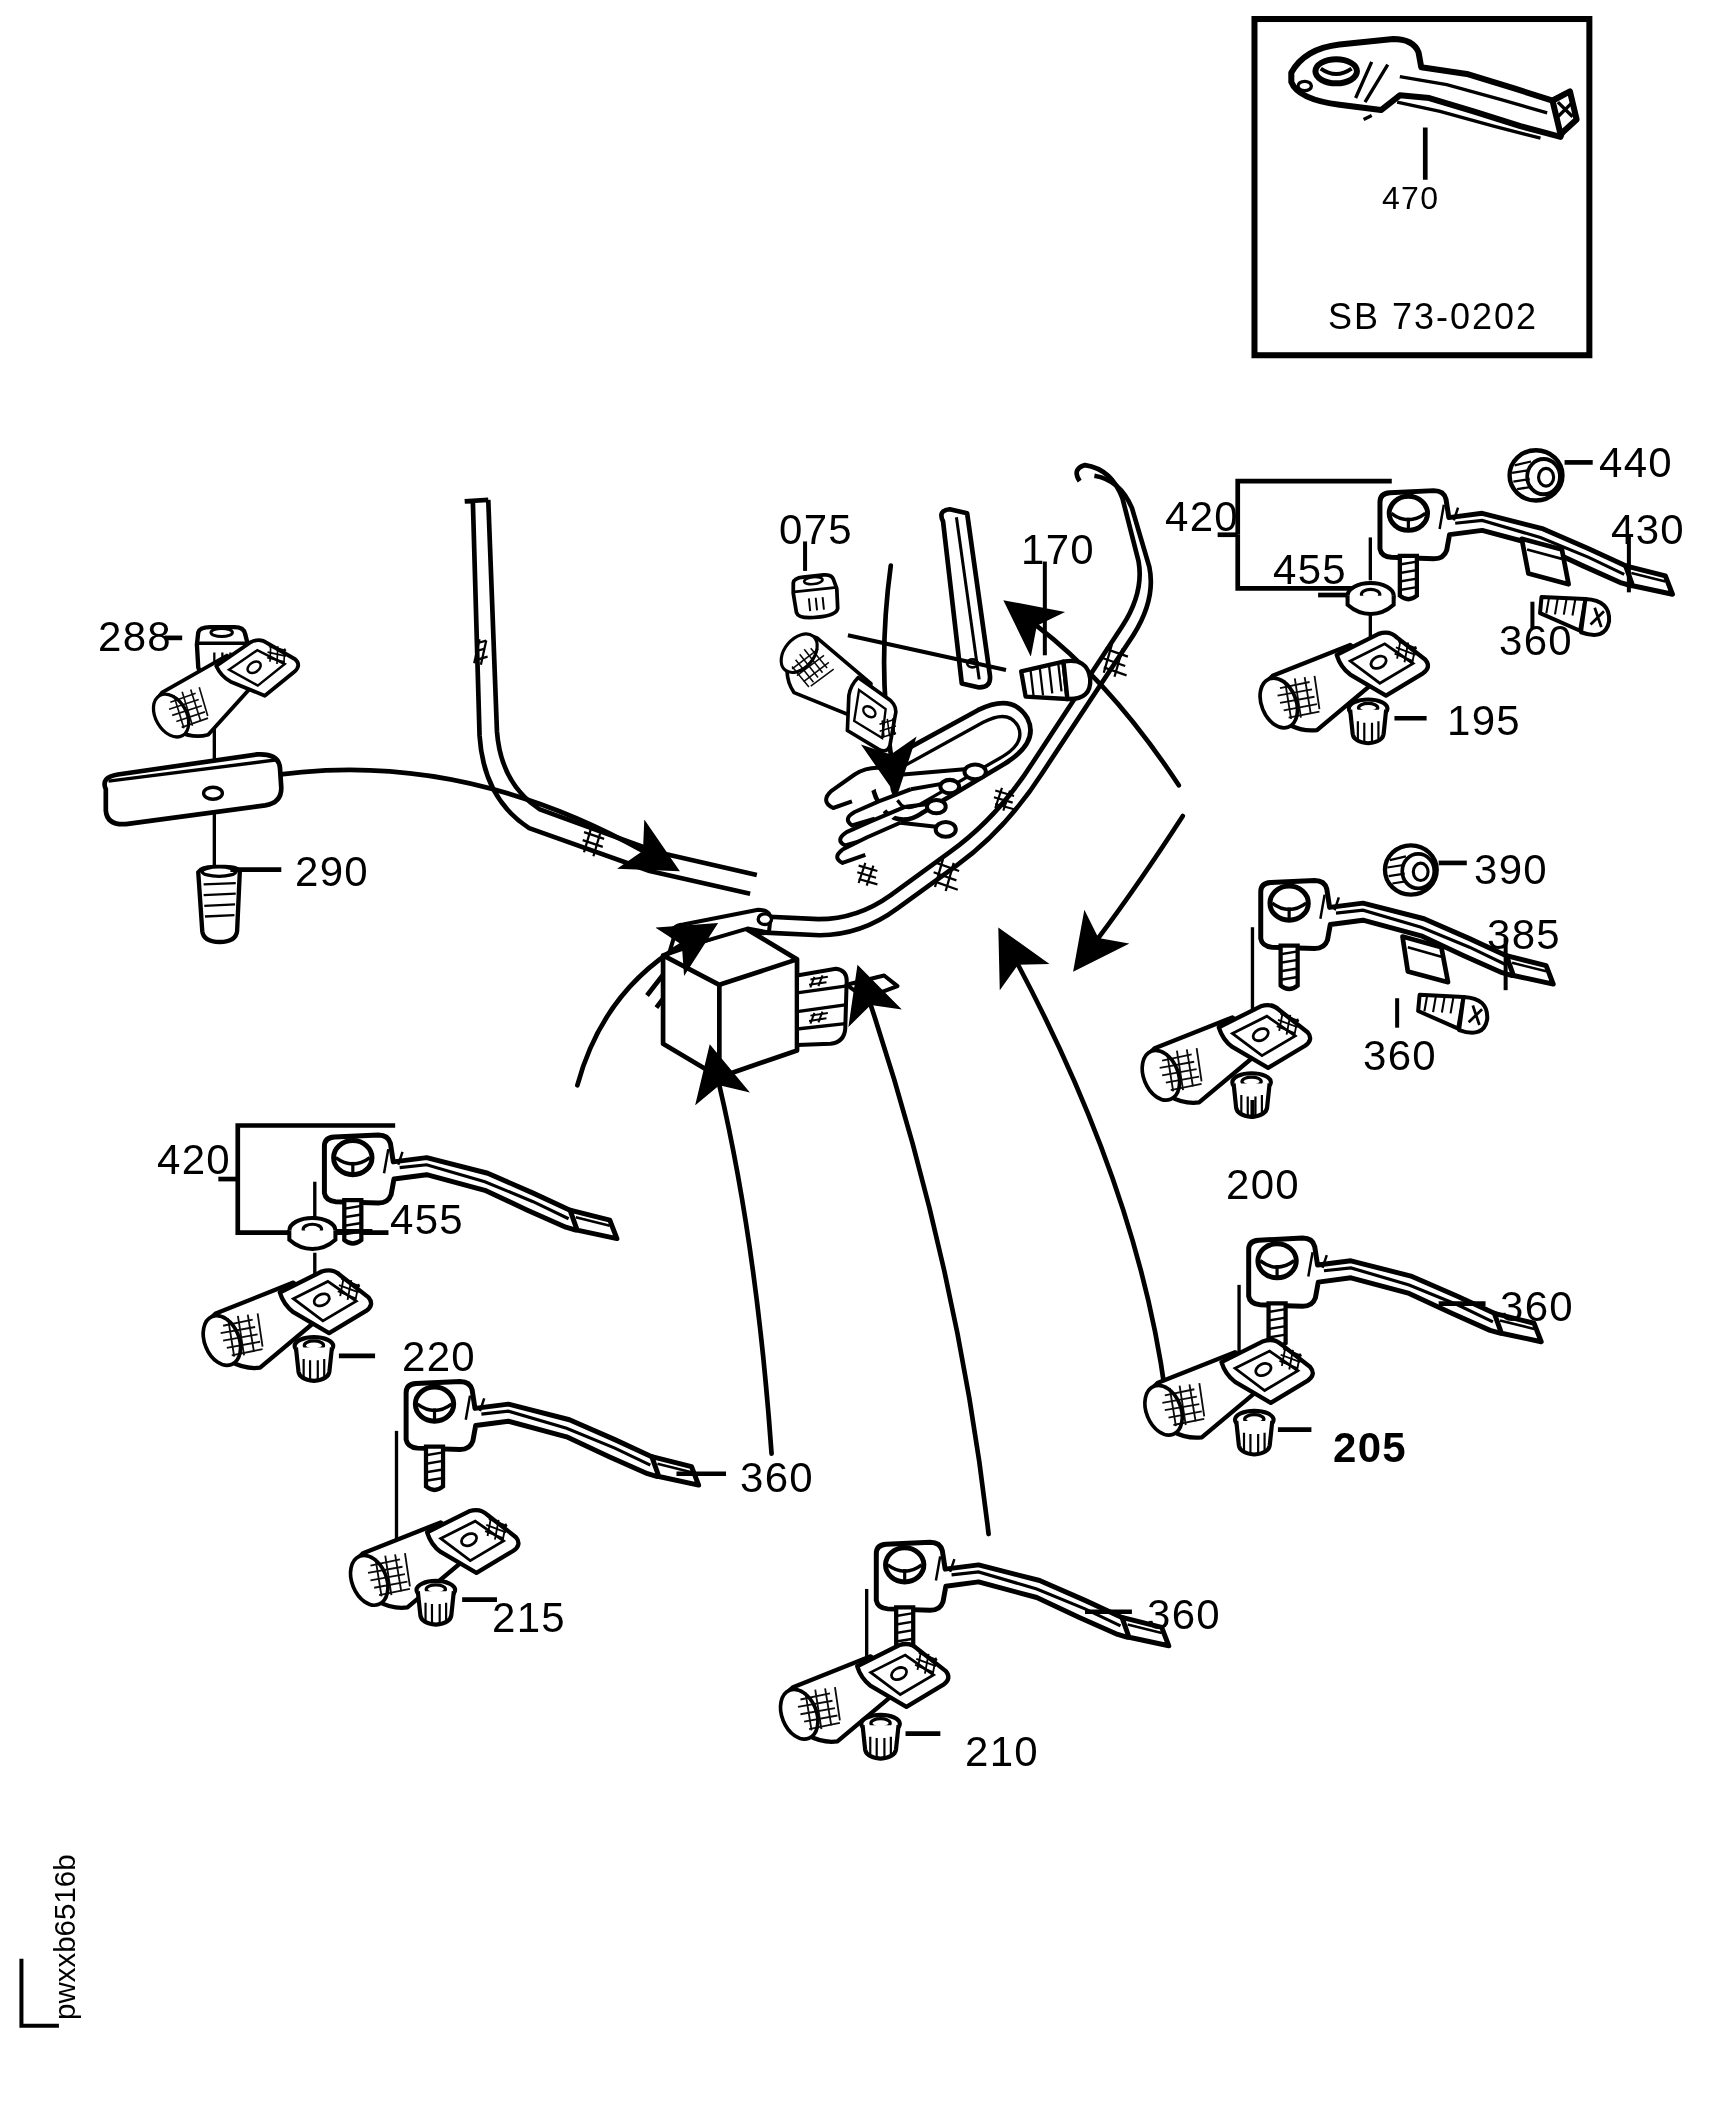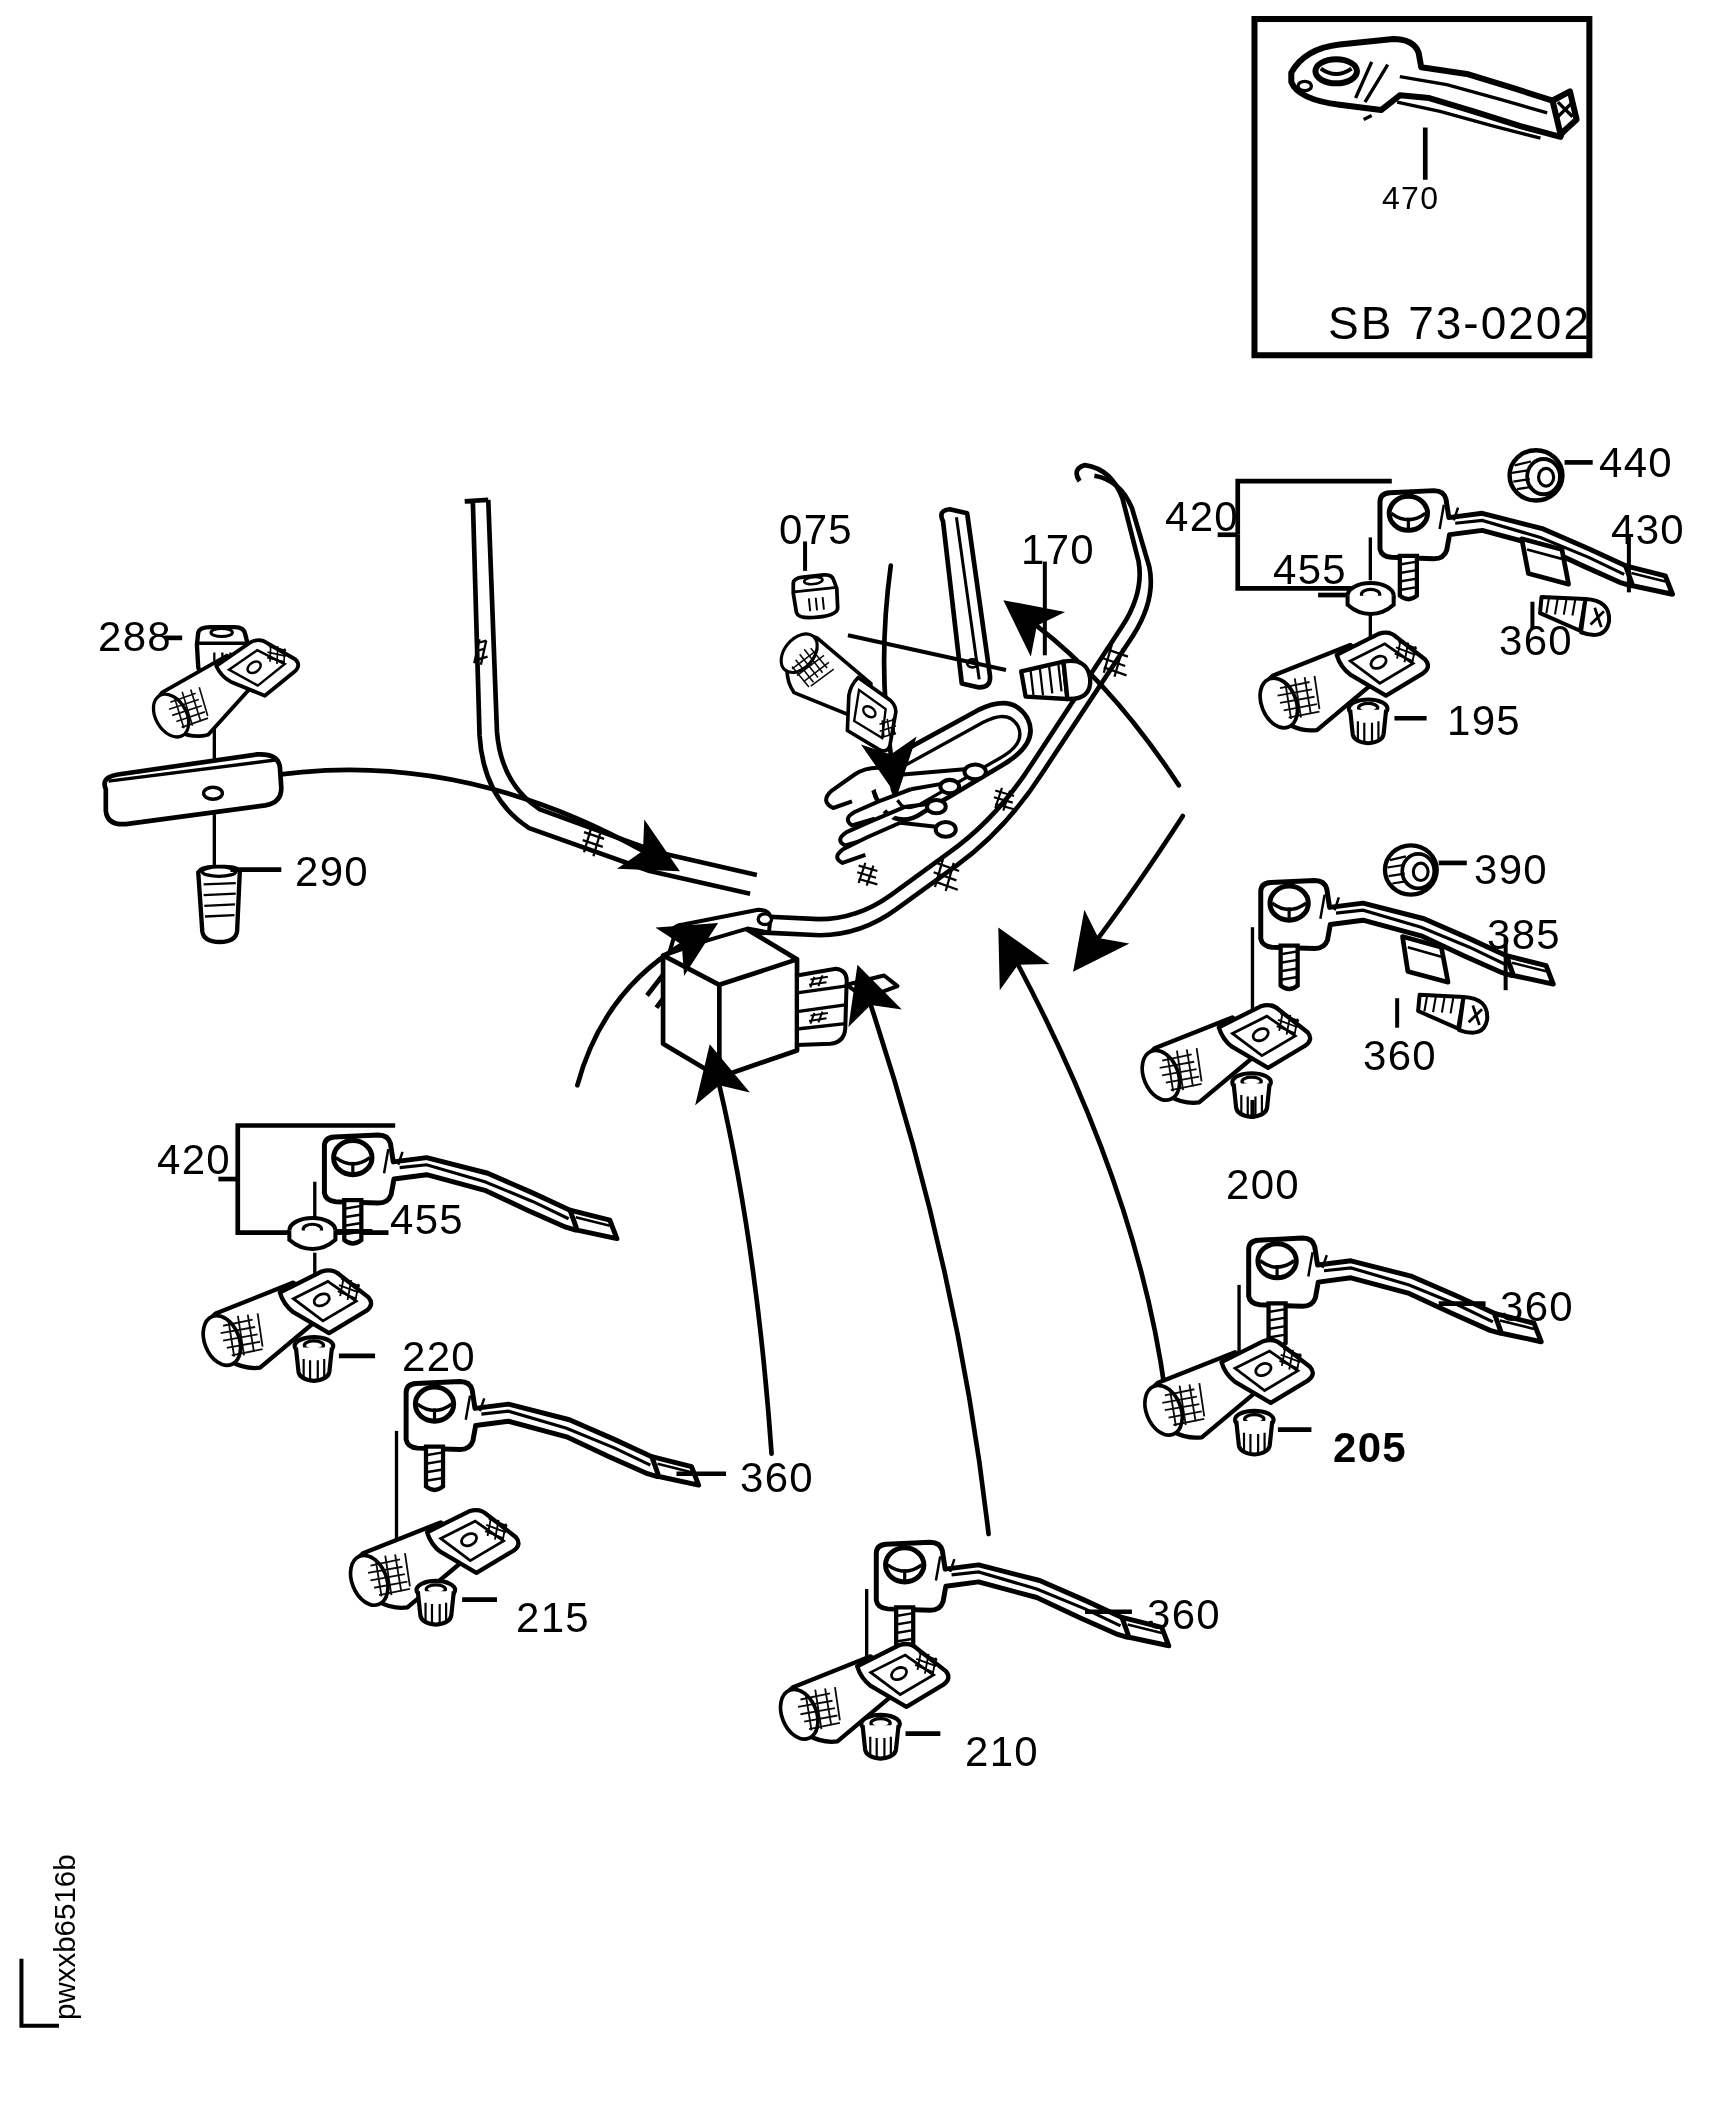--- a/index.html
+++ b/index.html
@@ -19,21 +19,21 @@
     font-weight:400;
     color:#000;
     letter-spacing:1.3px;
     white-space:nowrap;
     line-height:1;
   }
   .lbl.big{font-size:32px;}
   .inset-cap{
     position:absolute;
     font-family:"Liberation Sans", sans-serif;
-    font-size:46px;
+    font-size:36px;
     color:#000;
     letter-spacing:2px;
     white-space:nowrap;
   }
   .watermark{
     position:absolute;
     font-family:"Liberation Sans", sans-serif;
     font-size:29.5px;
     color:#000;
     white-space:nowrap;
@@ -455,21 +455,21 @@
   <div class="lbl" style="left:1499px;top:620px;">360</div>
   <div class="lbl" style="left:1447px;top:700px;">195</div>
   <div class="lbl" style="left:1474px;top:849px;">390</div>
   <div class="lbl" style="left:1487px;top:914px;">385</div>
   <div class="lbl" style="left:1363px;top:1035px;">360</div>
   <div class="lbl" style="left:1226px;top:1164px;">200</div>
   <div class="lbl" style="left:157px;top:1139px;">420</div>
   <div class="lbl" style="left:390px;top:1199px;">455</div>
   <div class="lbl" style="left:402px;top:1336px;">220</div>
   <div class="lbl" style="left:740px;top:1457px;">360</div>
-  <div class="lbl" style="left:516px;top:1597px;">215</div>
+  <div class="lbl" style="left:492px;top:1597px;">215</div>
   <div class="lbl" style="left:1147px;top:1594px;">360</div>
   <div class="lbl" style="left:965px;top:1731px;">210</div>
   <div class="lbl" style="left:1500px;top:1286px;">360</div>
   <div class="lbl" style="left:1333px;top:1427px;font-weight:bold;">205</div>
 
   <div class="lbl big" style="left:1382px;top:182px;">470</div>
   <div class="inset-cap" style="left:1328px;top:296px;">SB 73-0202</div>
 
   <div class="watermark" style="left:48px;top:2020px;">pwxxb6516b</div>
 

